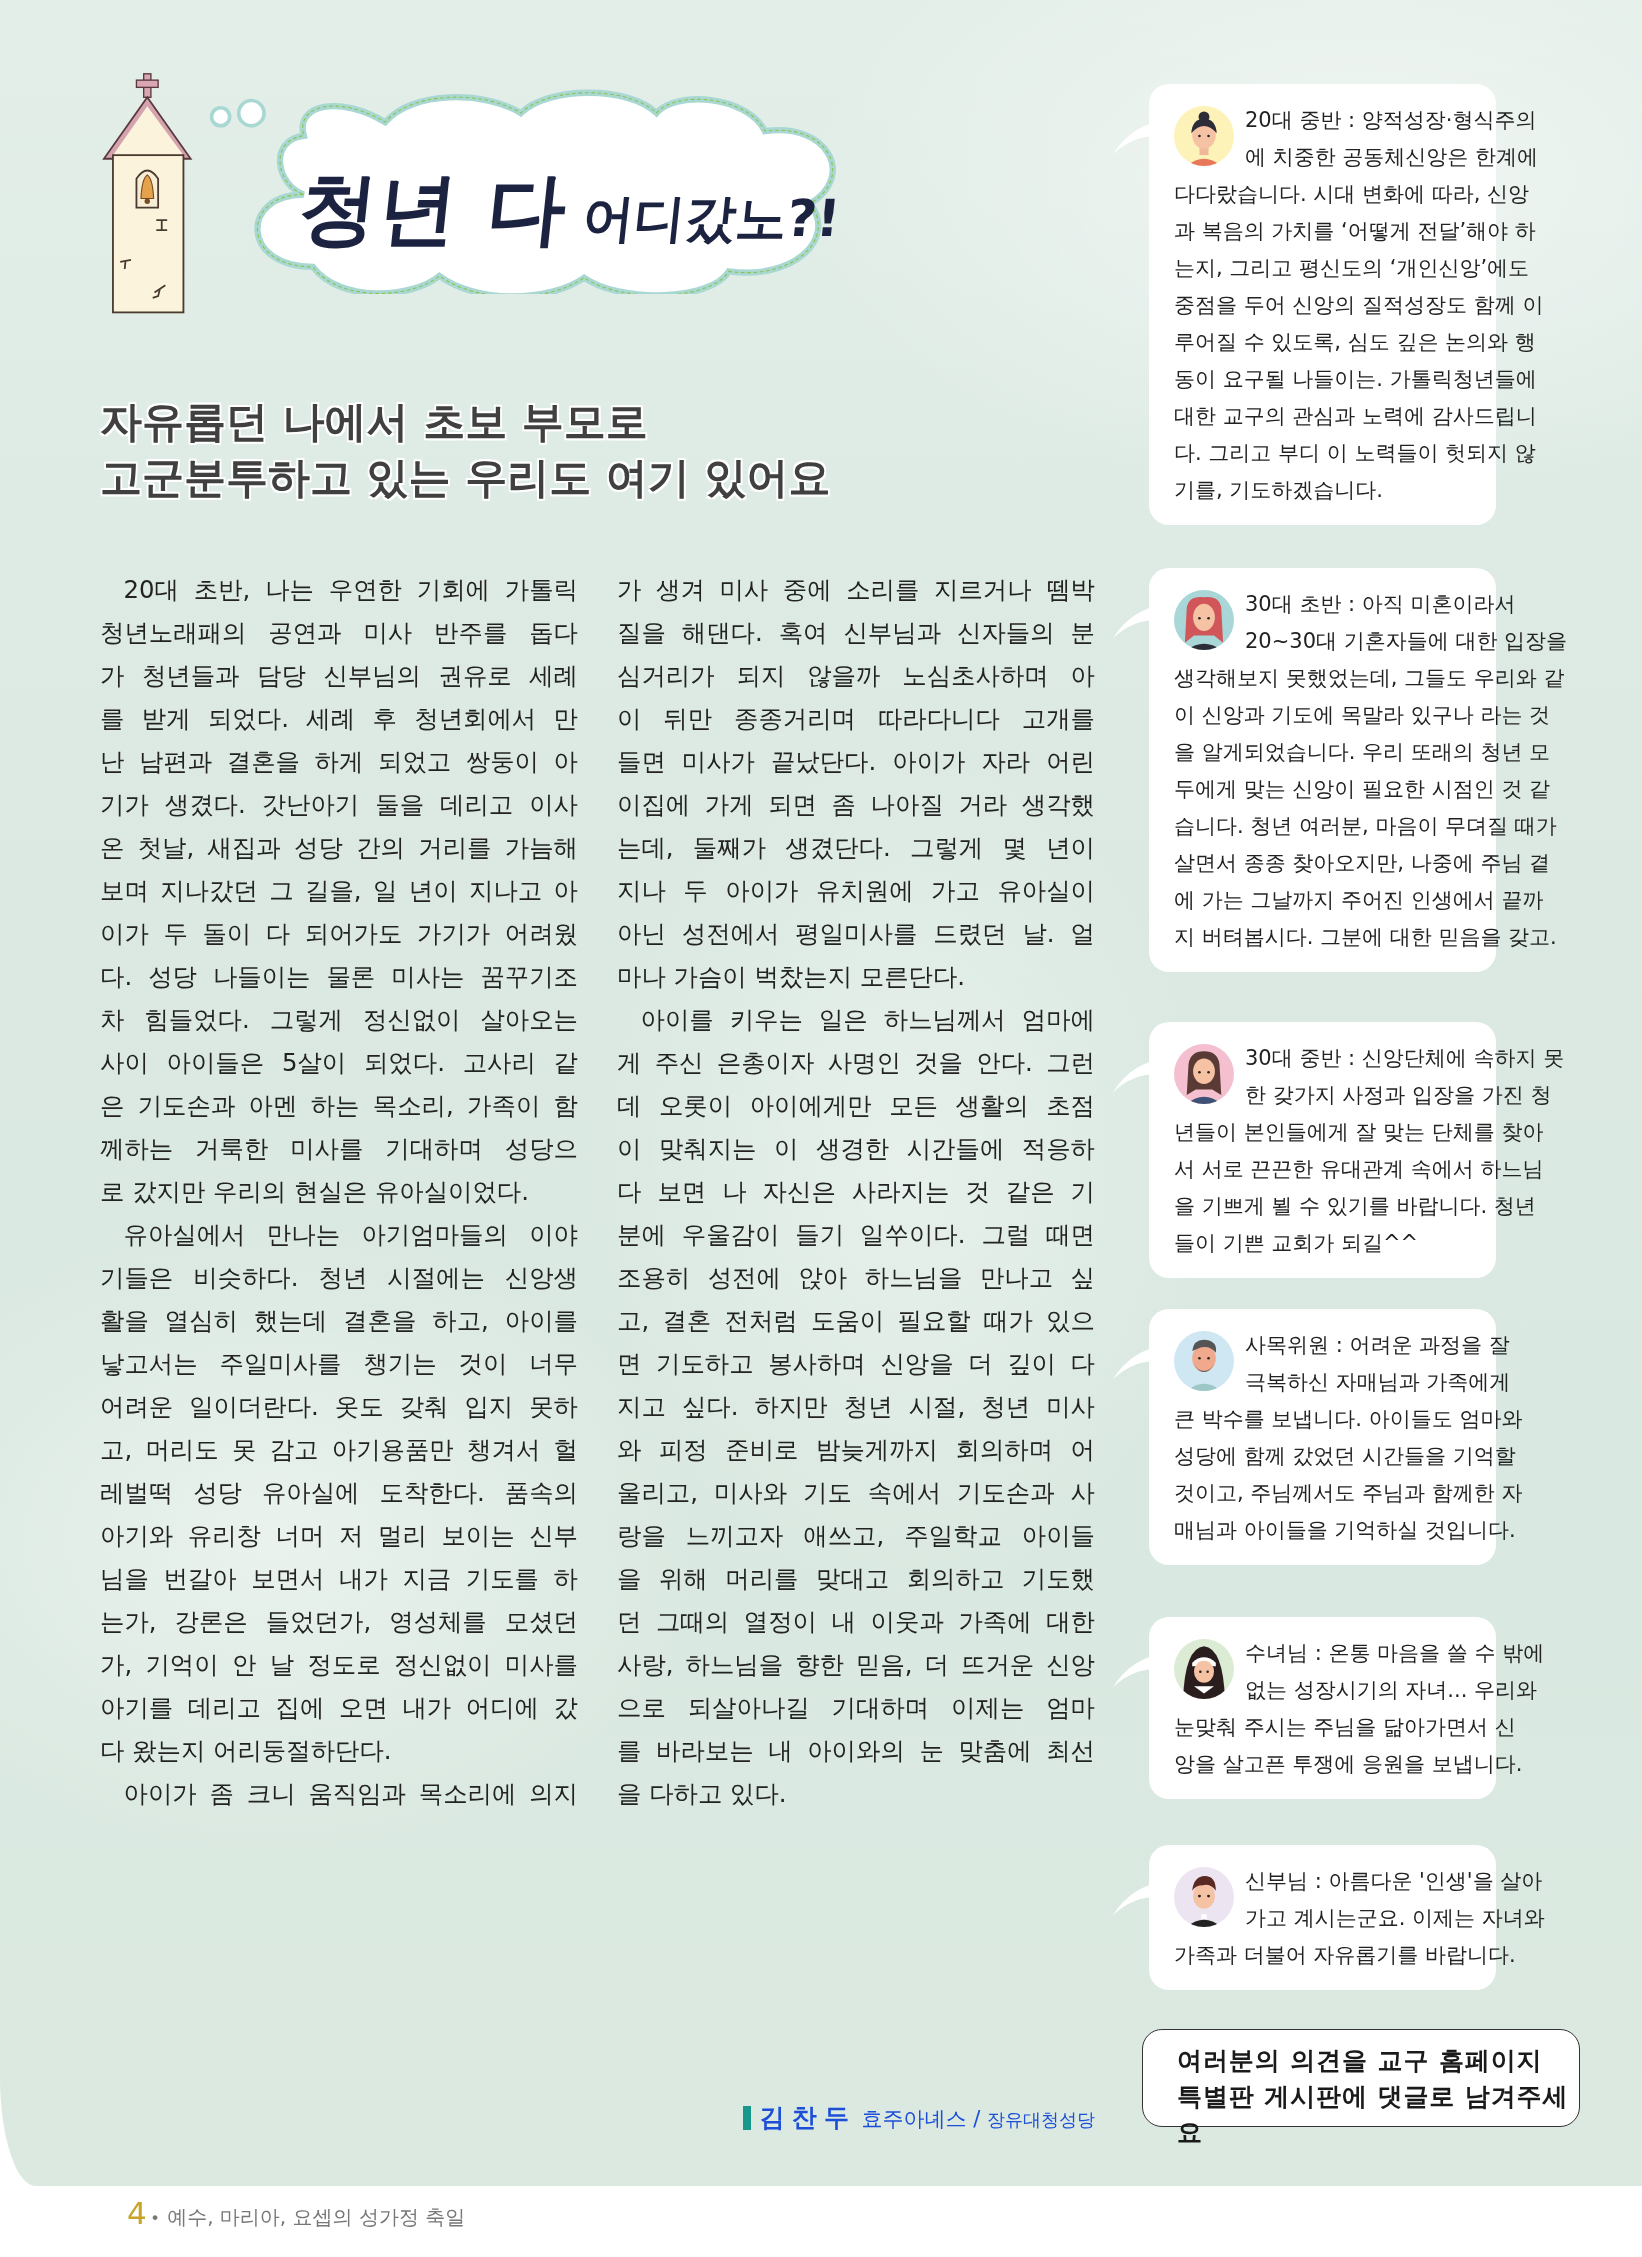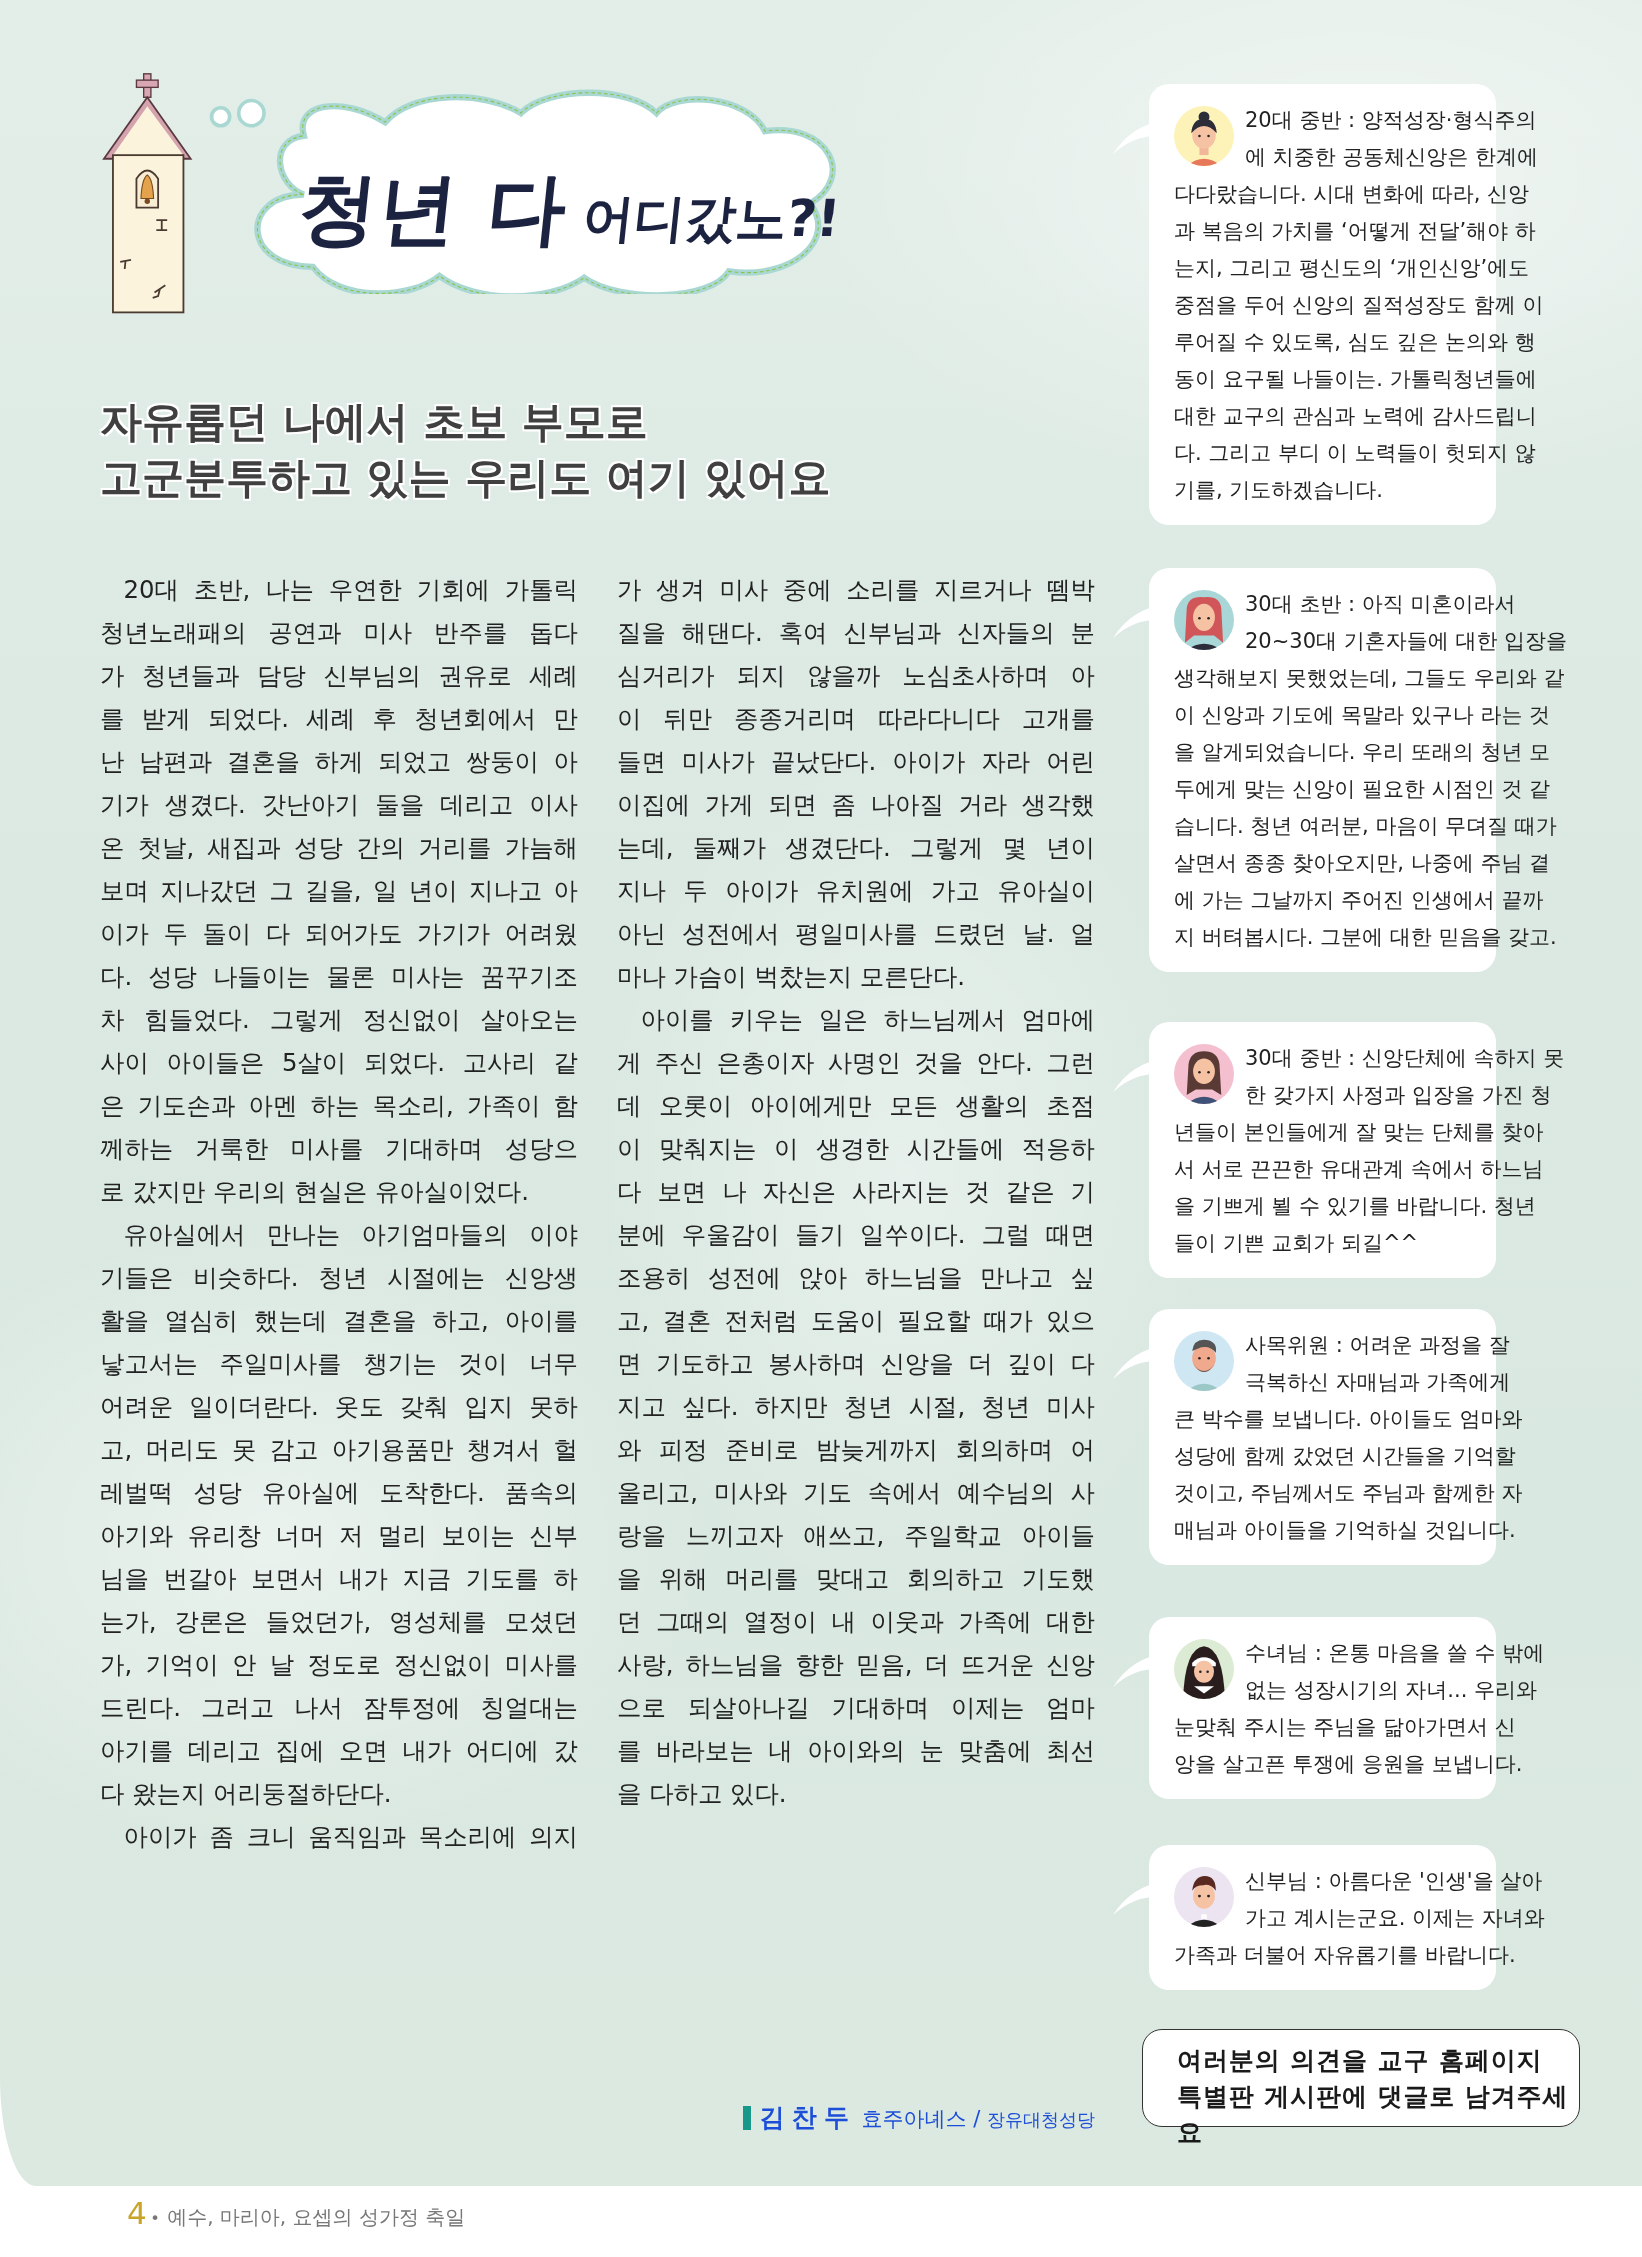--- a/index.html
+++ b/index.html
@@ -142,21 +142,20 @@
   <p>기들은 비슷하다. 청년 시절에는 신앙생</p>
   <p>활을 열심히 했는데 결혼을 하고, 아이를</p>
   <p>낳고서는 주일미사를 챙기는 것이 너무</p>
   <p>어려운 일이더란다. 옷도 갖춰 입지 못하</p>
   <p>고, 머리도 못 감고 아기용품만 챙겨서 헐</p>
   <p>레벌떡 성당 유아실에 도착한다. 품속의</p>
   <p>아기와 유리창 너머 저 멀리 보이는 신부</p>
   <p>님을 번갈아 보면서 내가 지금 기도를 하</p>
   <p>는가, 강론은 들었던가, 영성체를 모셨던</p>
   <p>가, 기억이 안 날 정도로 정신없이 미사를</p>
-  <p>드린다. 그러고 나서 잠투정에 칭얼대는</p>
   <p>아기를 데리고 집에 오면 내가 어디에 갔</p>
   <p class="last">다 왔는지 어리둥절하단다.</p>
   <p class="indent">아이가 좀 크니 움직임과 목소리에 의지</p>
 </div>
 
 <div class="col col2">
   <p>가 생겨 미사 중에 소리를 지르거나 뗌박</p>
   <p>질을 해댄다. 혹여 신부님과 신자들의 분</p>
   <p>심거리가 되지 않을까 노심초사하며 아</p>
   <p>이 뒤만 종종거리며 따라다니다 고개를</p>
@@ -170,21 +169,21 @@
   <p>게 주신 은총이자 사명인 것을 안다. 그런</p>
   <p>데 오롯이 아이에게만 모든 생활의 초점</p>
   <p>이 맞춰지는 이 생경한 시간들에 적응하</p>
   <p>다 보면 나 자신은 사라지는 것 같은 기</p>
   <p>분에 우울감이 들기 일쑤이다. 그럴 때면</p>
   <p>조용히 성전에 앉아 하느님을 만나고 싶</p>
   <p>고, 결혼 전처럼 도움이 필요할 때가 있으</p>
   <p>면 기도하고 봉사하며 신앙을 더 깊이 다</p>
   <p>지고 싶다. 하지만 청년 시절, 청년 미사</p>
   <p>와 피정 준비로 밤늦게까지 회의하며 어</p>
-  <p>울리고, 미사와 기도 속에서 예수님의 사</p>
+  <p>울리고, 미사와 기도 속에서 기도손과 사</p>
   <p>랑을 느끼고자 애쓰고, 주일학교 아이들</p>
   <p>을 위해 머리를 맞대고 회의하고 기도했</p>
   <p>던 그때의 열정이 내 이웃과 가족에 대한</p>
   <p>사랑, 하느님을 향한 믿음, 더 뜨거운 신앙</p>
   <p>으로 되살아나길 기대하며 이제는 엄마</p>
   <p>를 바라보는 내 아이와의 눈 맞춤에 최선</p>
   <p class="last">을 다하고 있다.</p>
 </div>
 
 <div class="byline">

